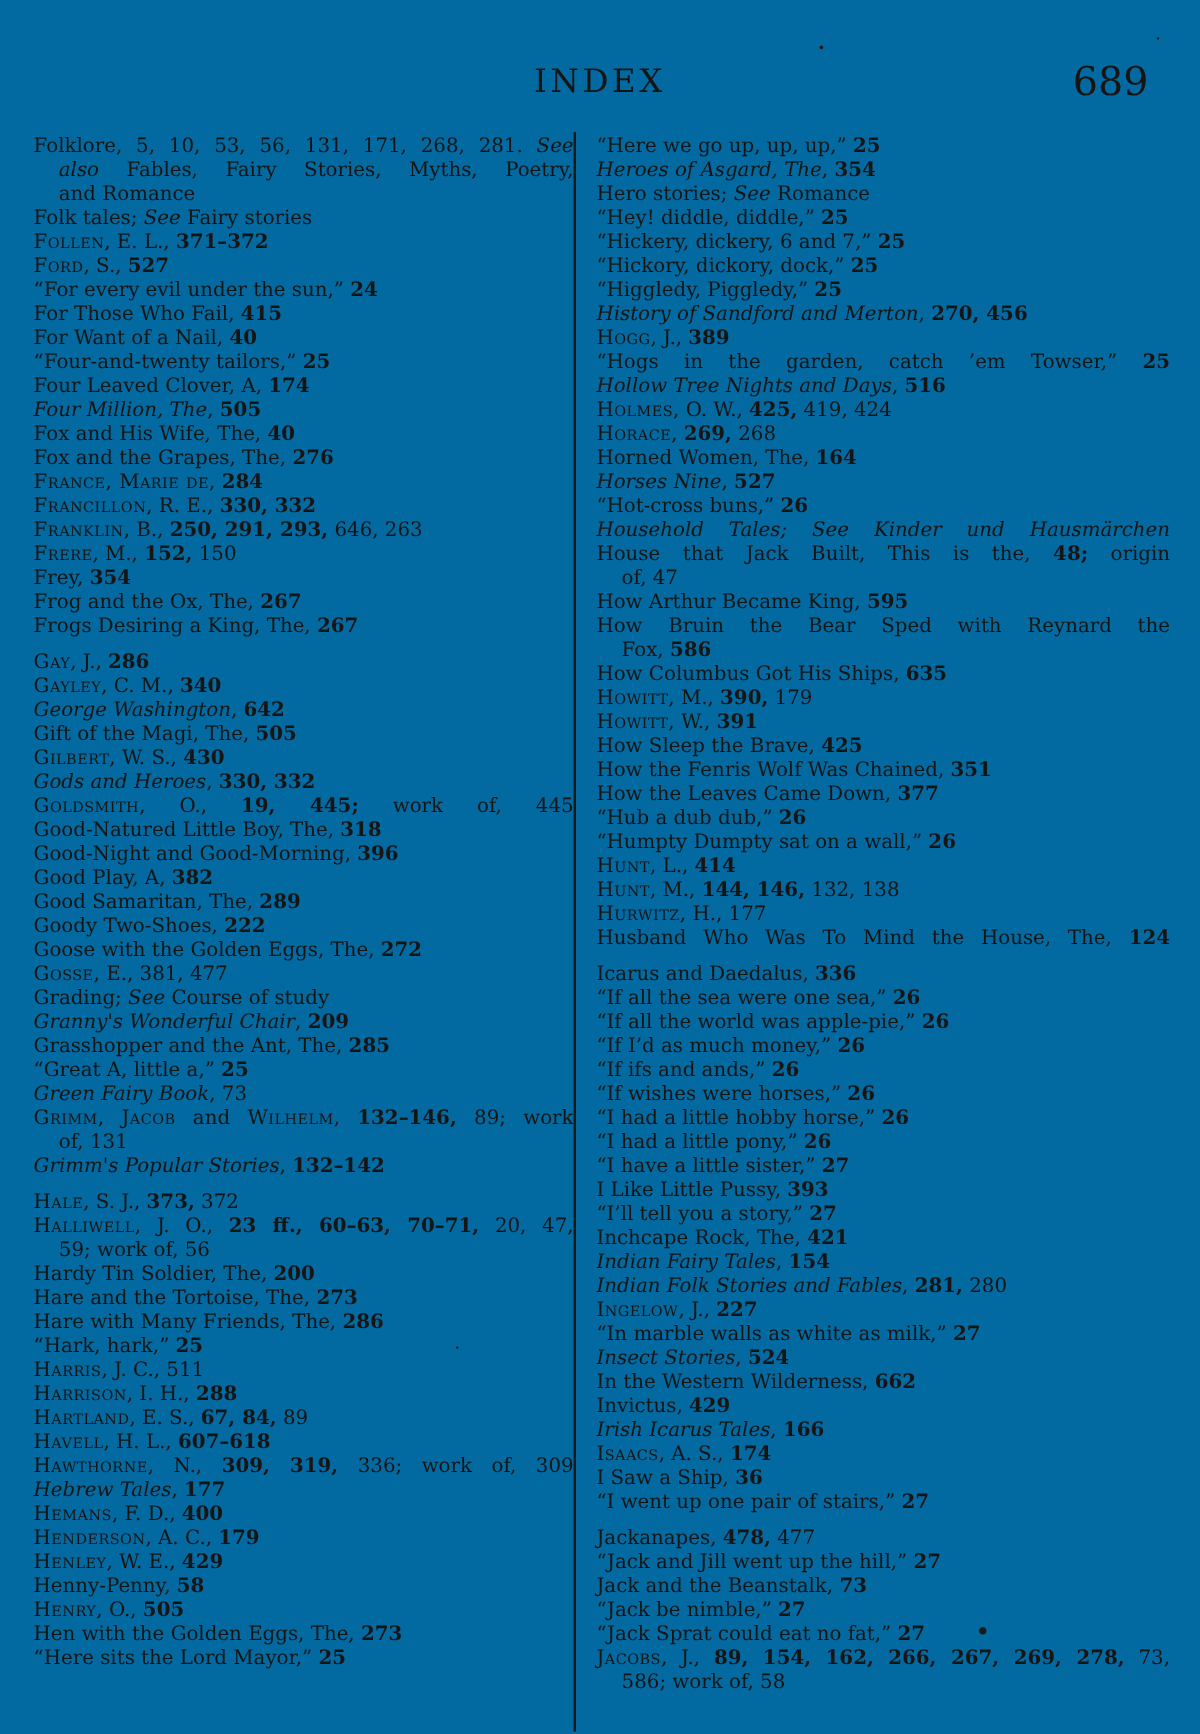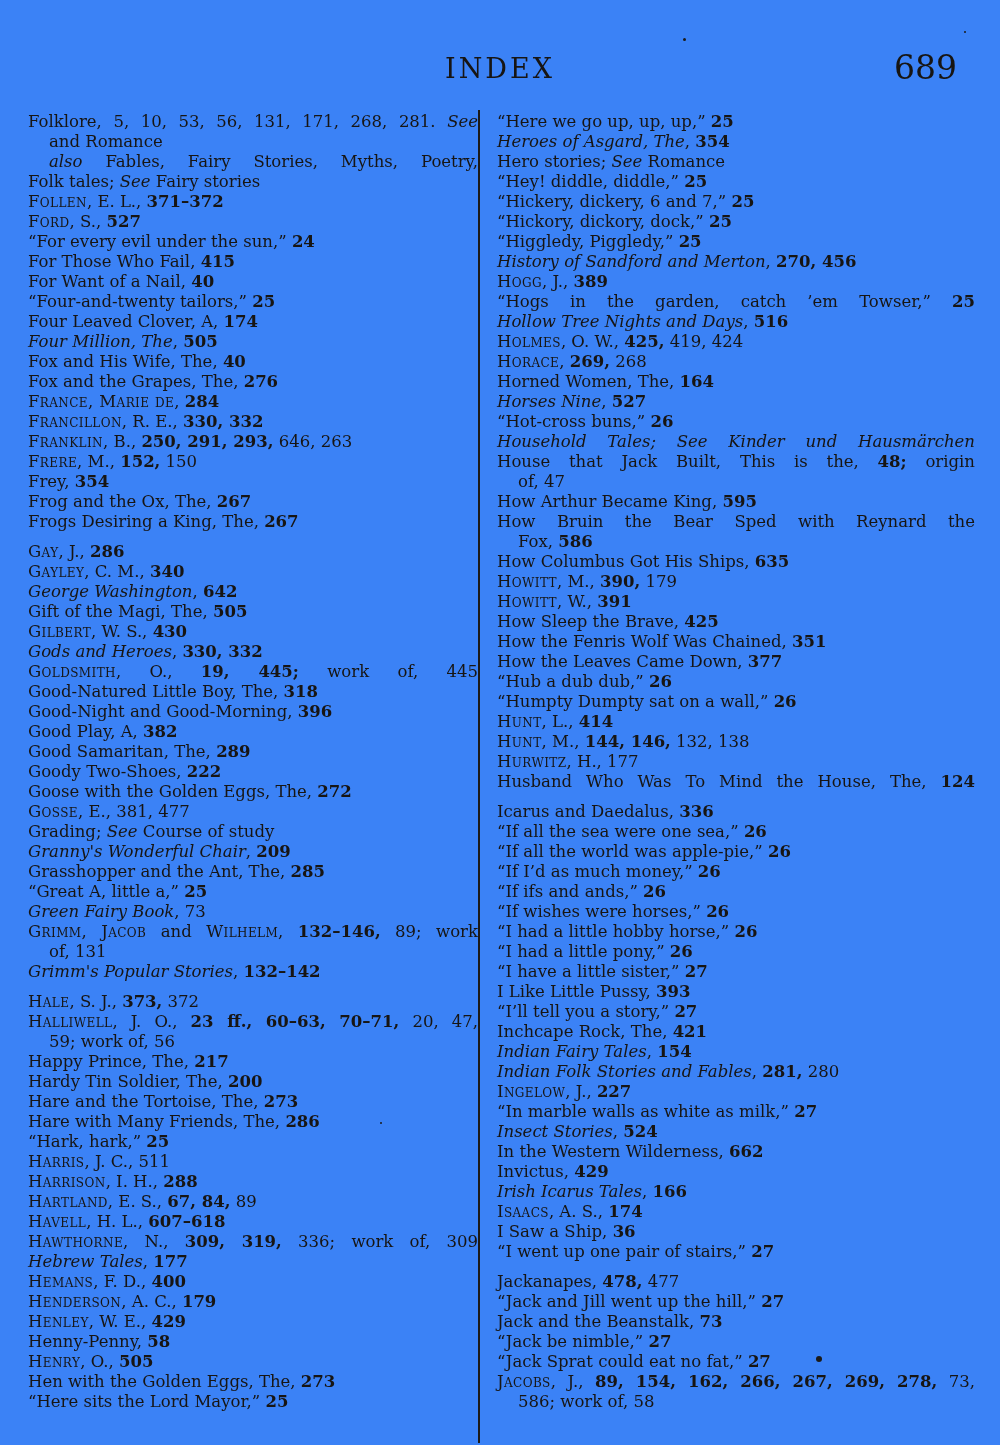--- a/index.html
+++ b/index.html
@@ -1,19 +1,19 @@
 <!DOCTYPE html>
 <html><head>
 <meta charset="utf-8">
 <style>
   html,body{margin:0;padding:0;background:#e8e8e4;}
   .page{
     position:relative;
     width:1000px;height:1445px;
-    background:#3b82f6;
+    background:#0369a1;
     overflow:hidden;
     font-family:"DejaVu Serif","Liberation Serif",serif;
     color:#171513;
   }
   .page-header-title{
     position:absolute;top:53px;left:0;right:0;
     text-align:center;
     font-size:27px;letter-spacing:3px;
   }
   .page-number{
@@ -52,22 +52,22 @@
 <body>
 
 <div class="page">
   <div class="page-header-title">INDEX</div>
   <div class="page-number">689</div>
 
   <div class="col-divider"></div>
 
   <div class="col col-left" id="col-left">
       <div class="line just"><span>Folklore, 5, 10, 53, 56, 131, 171, 268, 281. </span><span class="seg-i">See</span></div>
+      <div class="line ind just"><span class="seg-i">also</span><span> Fables, Fairy Stories, Myths, Poetry,</span></div>
       <div class="line ind"><span>and Romance</span></div>
-      <div class="line ind just"><span class="seg-i">also</span><span> Fables, Fairy Stories, Myths, Poetry,</span></div>
       <div class="line"><span>Folk tales; </span><span class="seg-i">See</span><span> Fairy stories</span></div>
       <div class="line"><span class="seg-sc">Follen</span><span>, E. L., </span><span class="seg-b">371–372</span></div>
       <div class="line"><span class="seg-sc">Ford</span><span>, S., </span><span class="seg-b">527</span></div>
       <div class="line"><span>“For every evil under the sun,” </span><span class="seg-b">24</span></div>
       <div class="line"><span>For Those Who Fail, </span><span class="seg-b">415</span></div>
       <div class="line"><span>For Want of a Nail, </span><span class="seg-b">40</span></div>
       <div class="line"><span>“Four-and-twenty tailors,” </span><span class="seg-b">25</span></div>
       <div class="line"><span>Four Leaved Clover, A, </span><span class="seg-b">174</span></div>
       <div class="line"><span class="seg-i">Four Million, The</span><span>, </span><span class="seg-b">505</span></div>
       <div class="line"><span>Fox and His Wife, The, </span><span class="seg-b">40</span></div>
@@ -99,21 +99,20 @@
       <div class="line"><span>Grasshopper and the Ant, The, </span><span class="seg-b">285</span></div>
       <div class="line"><span>“Great A, little a,” </span><span class="seg-b">25</span></div>
       <div class="line"><span class="seg-i">Green Fairy Book</span><span>, 73</span></div>
       <div class="line just"><span class="seg-sc">Grimm</span><span>, </span><span class="seg-sc">Jacob</span><span> and </span><span class="seg-sc">Wilhelm</span><span>, </span><span class="seg-b">132–146,</span><span> 89; work</span></div>
       <div class="line ind"><span>of, 131</span></div>
       <div class="line"><span class="seg-i">Grimm's Popular Stories</span><span>, </span><span class="seg-b">132–142</span></div>
       <div class="gap"></div>
       <div class="line"><span class="seg-sc">Hale</span><span>, S. J., </span><span class="seg-b">373,</span><span> 372</span></div>
       <div class="line just"><span class="seg-sc">Halliwell</span><span>, J. O., </span><span class="seg-b">23 ff., 60–63, 70–71,</span><span> 20, 47,</span></div>
       <div class="line ind"><span>59; work of, 56</span></div>
-      <div class="line"><span>Happy Prince, The, </span><span class="seg-b">217</span></div>
       <div class="line"><span>Hardy Tin Soldier, The, </span><span class="seg-b">200</span></div>
       <div class="line"><span>Hare and the Tortoise, The, </span><span class="seg-b">273</span></div>
       <div class="line"><span>Hare with Many Friends, The, </span><span class="seg-b">286</span></div>
       <div class="line"><span>“Hark, hark,” </span><span class="seg-b">25</span></div>
       <div class="line"><span class="seg-sc">Harris</span><span>, J. C., 511</span></div>
       <div class="line"><span class="seg-sc">Harrison</span><span>, I. H., </span><span class="seg-b">288</span></div>
       <div class="line"><span class="seg-sc">Hartland</span><span>, E. S., </span><span class="seg-b">67, 84,</span><span> 89</span></div>
       <div class="line"><span class="seg-sc">Havell</span><span>, H. L., </span><span class="seg-b">607–618</span></div>
       <div class="line just"><span class="seg-sc">Hawthorne</span><span>, N., </span><span class="seg-b">309, 319,</span><span> 336; work of, 309</span></div>
       <div class="line"><span class="seg-i">Hebrew Tales</span><span>, </span><span class="seg-b">177</span></div>

